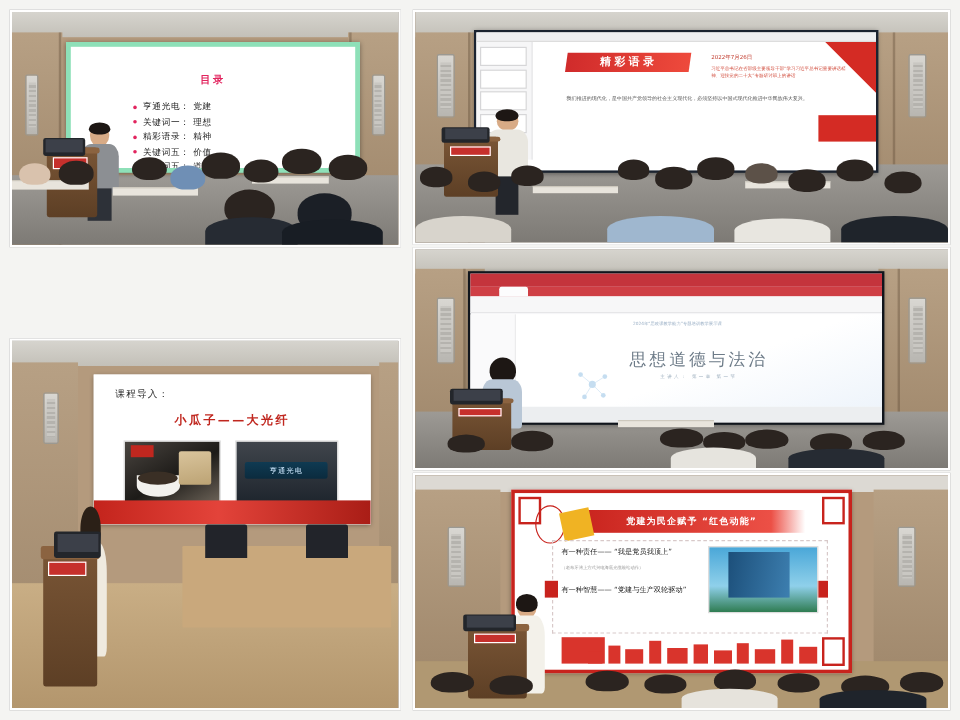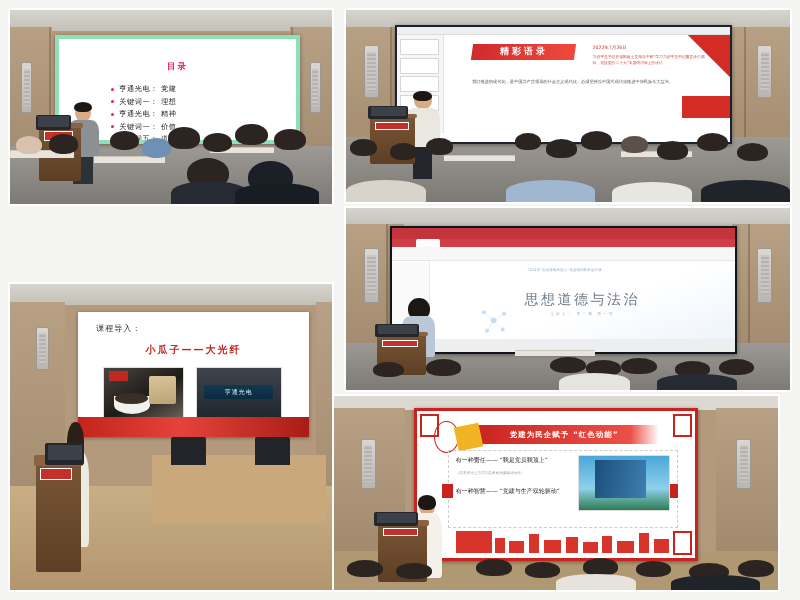--- a/index.html
+++ b/index.html
@@ -220,21 +220,21 @@
   #p4 .stage-floor {
     position:absolute; left:0; right:0; bottom:0; height:34%;
     background:linear-gradient(180deg,#c9ae85,#b3966d);
   }
   #p4 .chair {
     position:absolute; top:50%; width:11%; height:9%; background:#22242a;
     border-radius:2px 2px 0 0;
   }
 
   
-  #p5 { left:332px; top:394px; width:448px; height:198px; }
+  #p5 { left:344px; top:394px; width:448px; height:198px; }
   #p5 .screen { left:18%; top:6%; width:64%; height:79%;
     background:#fff; border:3px solid #c8231d; }
   #p5 .cornerpat {
     position:absolute; width:7%; height:16%;
     border:2px solid #c8231d;
   }
   #p5 .seal {
     position:absolute; left:6%; top:7%; width:9%; height:22%;
     border:1px solid #c8231d; border-radius:50%;
   }
@@ -298,25 +298,25 @@
             <div class="toc-row">
               <span class="toc-dot"></span>
               <span class="toc-txt cn">亨通光电： 党建</span>
             </div>
             <div class="toc-row">
               <span class="toc-dot"></span>
               <span class="toc-txt cn">关键词一： 理想</span>
             </div>
             <div class="toc-row">
               <span class="toc-dot"></span>
-              <span class="toc-txt cn">亨通光电： 精神</span>
+              <span class="toc-txt cn">精彩语录： 精神</span>
             </div>
             <div class="toc-row">
               <span class="toc-dot"></span>
-              <span class="toc-txt cn">关键词一： 价值</span>
+              <span class="toc-txt cn">关键词五： 价值</span>
             </div>
             <div class="toc-row">
               <span class="toc-dot"></span>
               <span class="toc-txt cn">关键词五： 道德</span>
             </div>
 
           </div>
         </div>
       </div>
 

